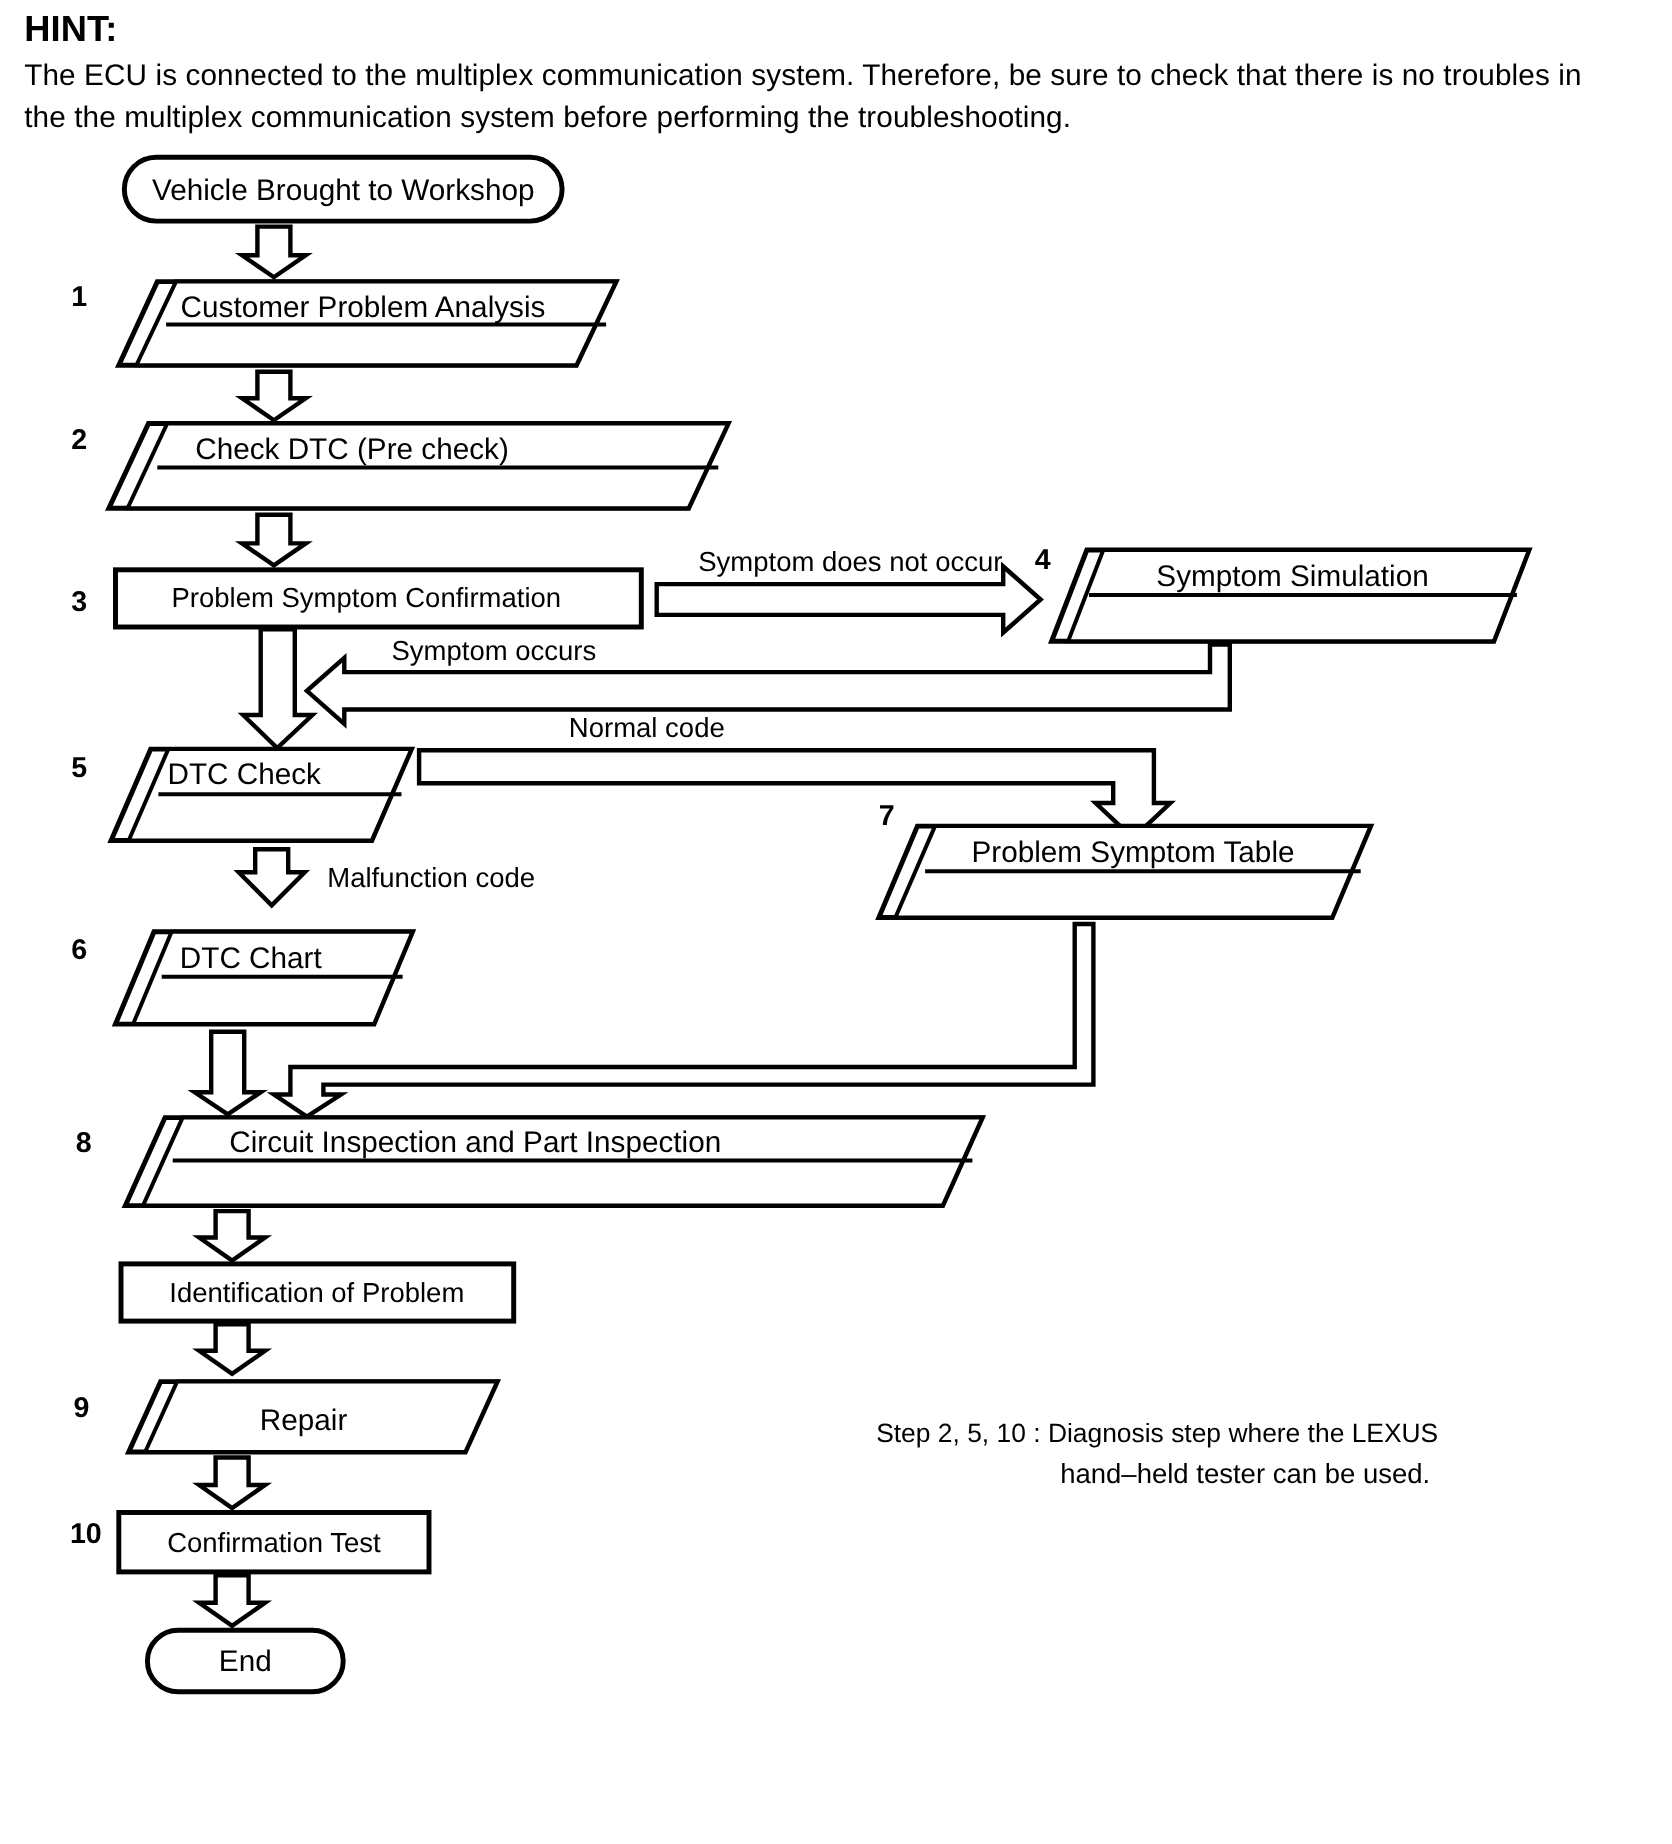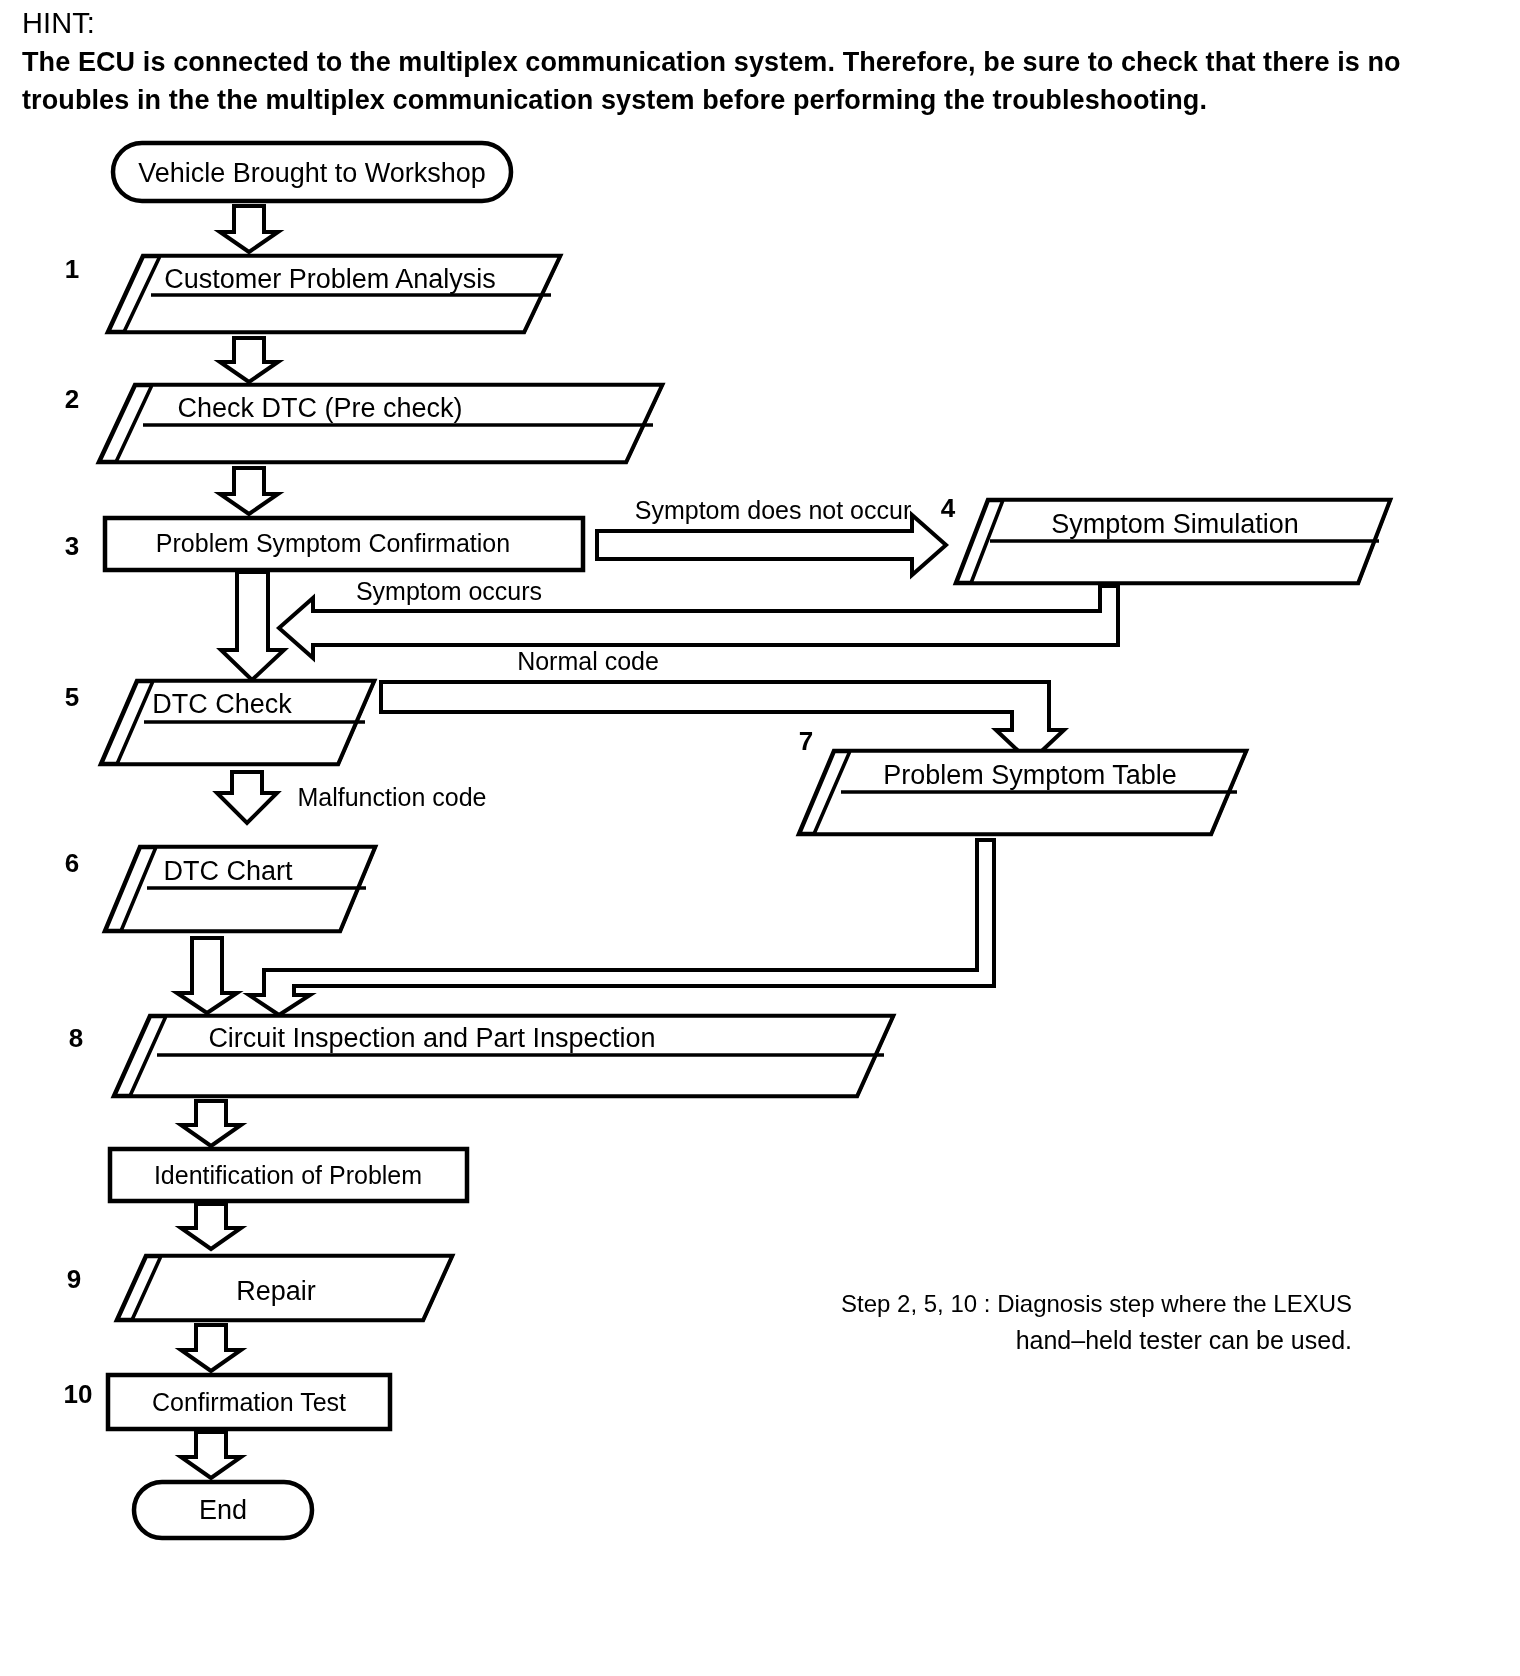--- a/index.html
+++ b/index.html
@@ -1,21 +1,21 @@
 <!DOCTYPE html>
 <html><head>
 <meta charset="utf-8">
 <style>
   html,body{margin:0;padding:0;background:#ffffff;}
   body{width:1520px;height:1676px;position:relative;font-family:"Liberation Sans",sans-serif;color:#000;}
   #canvas{position:absolute;left:0;top:0;width:1520px;height:1676px;}
   .hint-block{position:absolute;left:22px;top:4px;width:1440px;}
-  .hint-label{font-size:29px;font-weight:400;line-height:1.35;letter-spacing:0.1px;}
-  .hint-body{font-size:27px;font-weight:700;line-height:1.42;letter-spacing:0.1px;max-width:1420px;}
-  .legend-block{position:absolute;left:752px;top:1287px;width:600px;text-align:right;}
+  .hint-label{font-size:33px;font-weight:700;line-height:1.35;letter-spacing:0.1px;}
+  .hint-body{font-size:27px;font-weight:400;line-height:1.42;letter-spacing:0.1px;max-width:1420px;}
+  .legend-block{position:absolute;left:752px;top:1287px;width:600px;text-align:center;}
   .legend-l1{font-size:24px;line-height:1.45;white-space:nowrap;}
   .legend-l2{font-size:25px;line-height:1.45;white-space:nowrap;padding-left:160px;}
   svg text{font-family:"Liberation Sans",sans-serif;fill:#000;}
   .node-label{font-size:27px;}
   .node-label-sm{font-size:25px;}
   .edge-label{font-size:25px;}
   .step-num{font-size:26px;font-weight:bold;}
   .shape{fill:#ffffff;stroke:#000000;stroke-width:4.5;}
   .shape-thin{fill:#ffffff;stroke:#000000;stroke-width:3.6;}
   .divider{stroke:#000000;stroke-width:3.6;}

